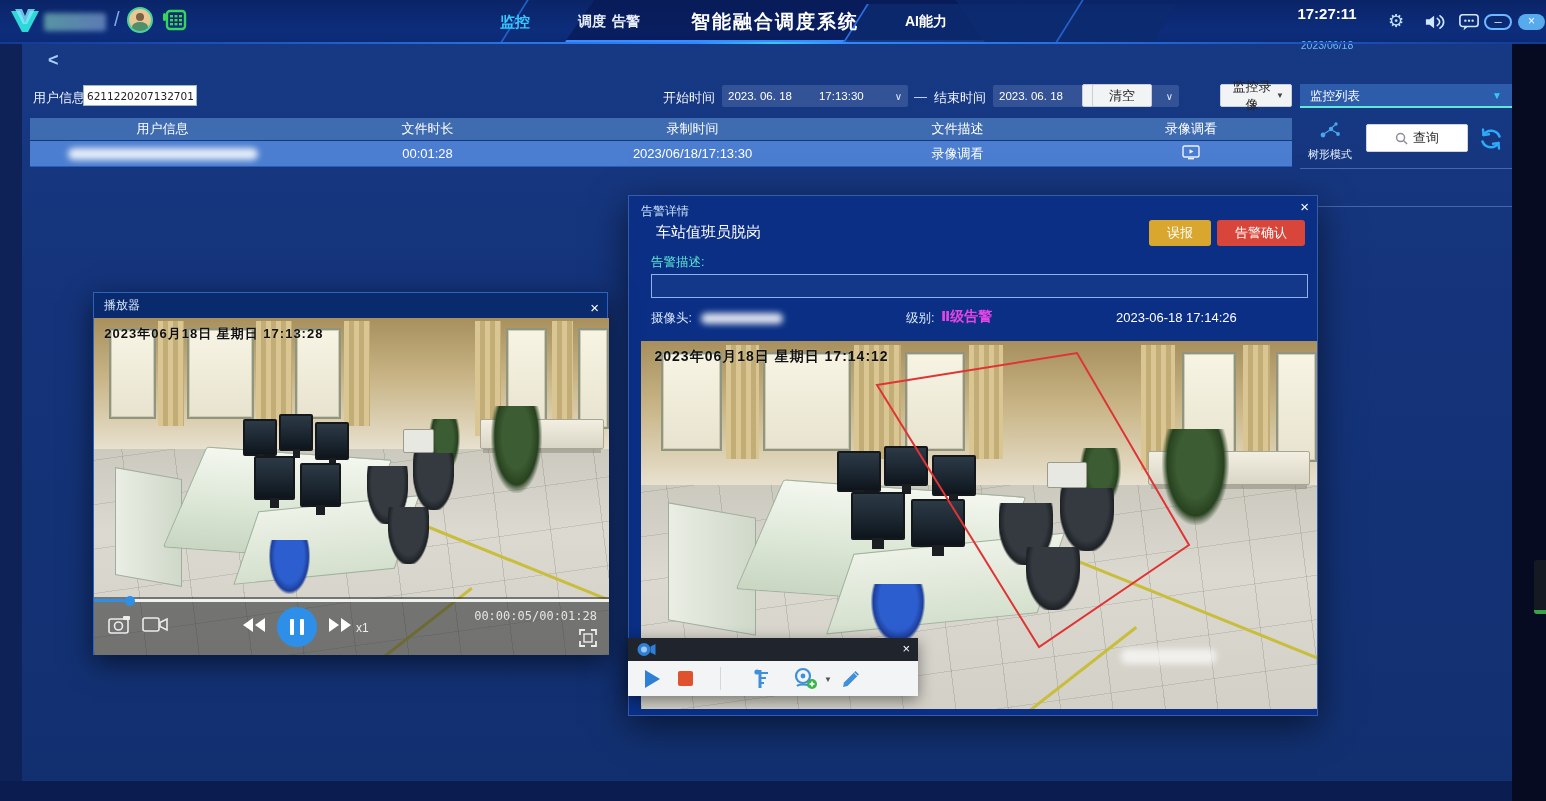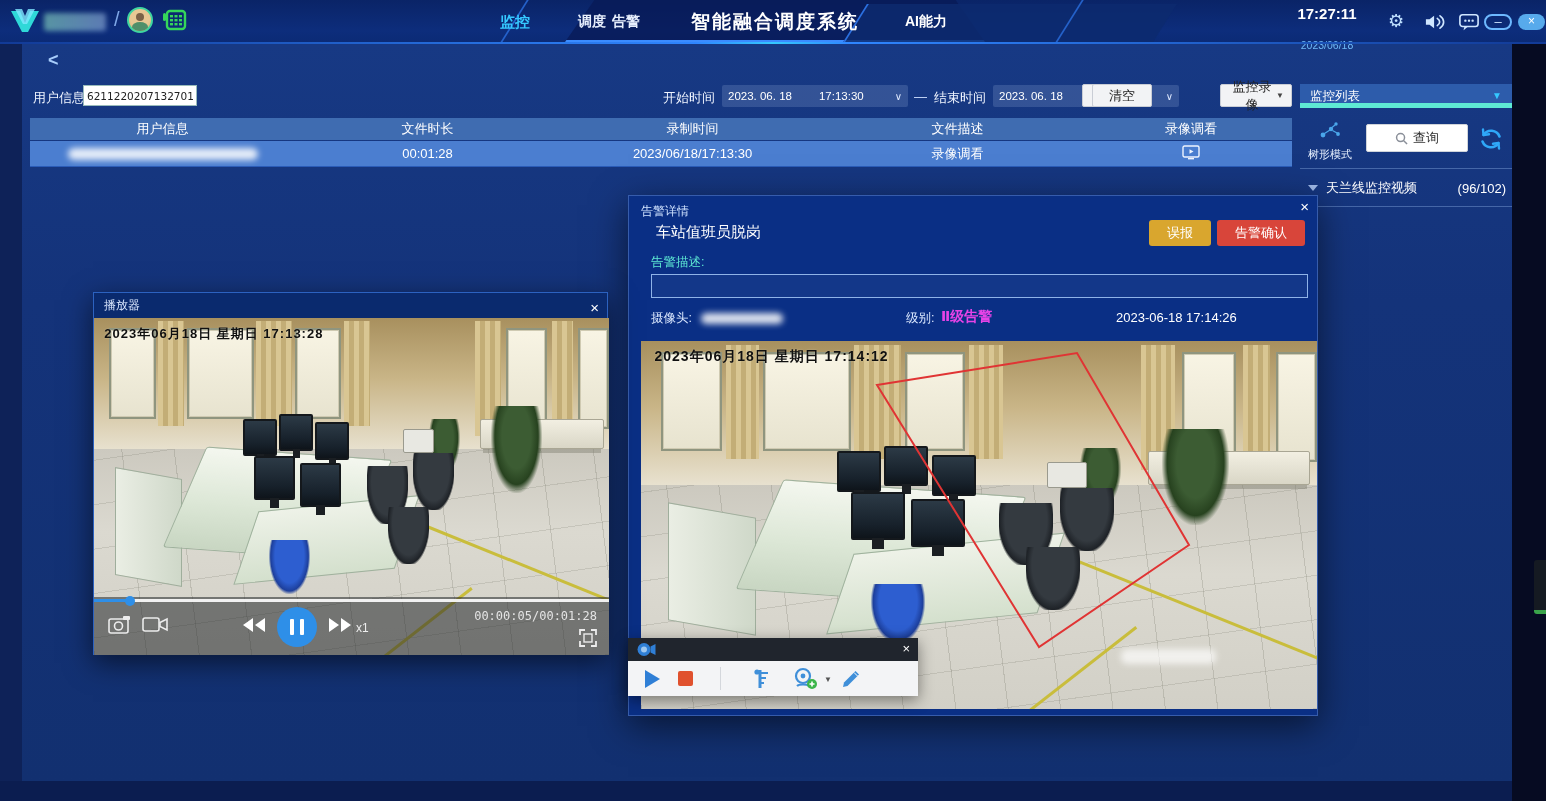--- a/index.html
+++ b/index.html
@@ -70,21 +70,21 @@
          grid-template-columns:21% 21% 21% 21% 16%; align-items:center; color:#fff; }
   .tbl-head { top:118px; height:22px; background:#3f6cb1; font-size:13px; }
   .tbl-row { top:141px; height:26px; background:#4b7ed0; font-size:13px; cursor:pointer;
          border-bottom:1px solid #2a5cb8; }
   .tbl-head div,.tbl-row>div { text-align:center; }
   .blur-blob { background:rgba(255,255,255,.85); filter:blur(3px); border-radius:6px; }
   .row-blob { width:190px; height:12px; margin:0 auto; }
 
   
   .sb-head { position:absolute; left:1300px; top:84px; width:212px; height:24px; background:#2d5cab;
-         border-bottom:5px solid #5eead4; color:#fff; font-size:12.5px; line-height:24px; padding:0 10px; cursor:pointer; }
+         border-bottom:2px solid #5eead4; color:#fff; font-size:12.5px; line-height:24px; padding:0 10px; cursor:pointer; }
   .sb-head .dda { float:right; color:#35c8ff; font-size:10px; }
   .sb-treemode { position:absolute; left:1302px; top:120px; width:56px; text-align:center; cursor:pointer; }
   .sb-treemode .cap { color:#e8f1ff; font-size:11px; margin-top:3px; }
   .sb-search { position:absolute; left:1366px; top:124px; width:102px; height:28px; background:#fff; border:1px solid #d0d4da;
          border-radius:2px; color:#333; font-size:13px; display:flex; align-items:center; justify-content:center; gap:5px; cursor:pointer; }
   .sb-refresh { position:absolute; left:1478px; top:126px; cursor:pointer; }
   .sb-div { position:absolute; left:1300px; width:212px; height:1px; background:rgba(160,195,245,.35); }
   .sb-item { position:absolute; left:1300px; top:174px; width:212px; height:28px; display:flex; align-items:center;
          color:#fff; font-size:13px; cursor:pointer; }
   .sb-caret { width:0; height:0; border-left:5px solid transparent; border-right:5px solid transparent;
@@ -314,25 +314,20 @@
     </svg>
     <span>查询</span>
   </div>
   <svg class="sb-refresh" width="26" height="26" viewBox="0 0 26 26">
     <path d="M21.5 10.5 A9 9 0 0 0 5.5 9" fill="none" stroke="#2fa8f8" stroke-width="2.6" stroke-linecap="round"></path>
     <path d="M5 3.5 L5.5 9 L11 8.2" fill="none" stroke="#2fa8f8" stroke-width="2.4" stroke-linecap="round" stroke-linejoin="round"></path>
     <path d="M4.5 15.5 A9 9 0 0 0 20.5 17" fill="none" stroke="#2fa8f8" stroke-width="2.6" stroke-linecap="round"></path>
     <path d="M21 22.5 L20.5 17 L15 17.8" fill="none" stroke="#2fa8f8" stroke-width="2.4" stroke-linecap="round" stroke-linejoin="round"></path>
   </svg>
   <div class="sb-div" style="top:168px;"></div>
-  <div class="sb-item">
-    <span class="sb-caret"></span>
-    <span>天兰线监控视频</span>
-    <span class="sb-count">(96/102)</span>
-  </div>
   <div class="sb-div" style="top:206px;"></div>
 
   <div class="player-win">
     <div class="pw-titlebar">
       <span>播放器</span>
       <span class="pw-close">×</span>
     </div>
     <div class="pw-video">
       <div class="scene">
         <div class="sc-wall"></div>

